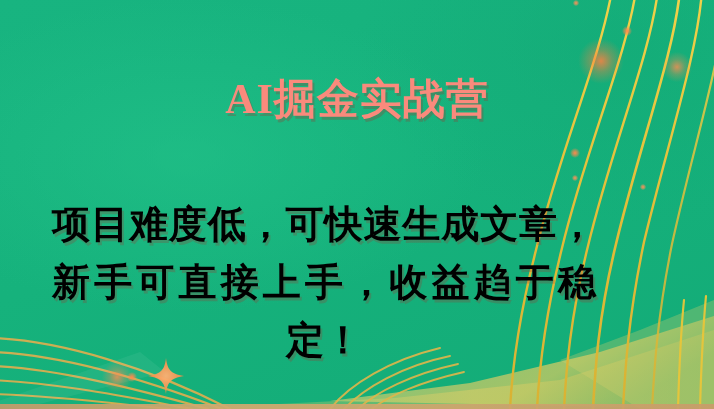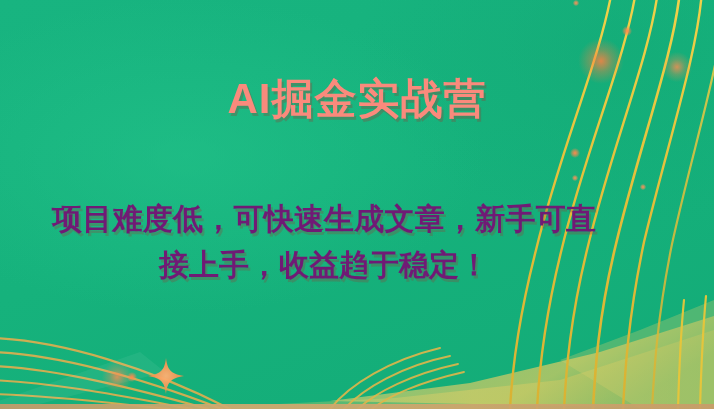--- a/index.html
+++ b/index.html
@@ -49,43 +49,44 @@
   .sparkle {
     position: absolute;
     pointer-events: none;
   }
 
   
   .text-layer {
     position: absolute;
     inset: 0;
     z-index: 6;
+    font-family: Liberation Serif, serif;
   }
   .title {
     position: absolute;
     left: 0;
     right: 0;
     top: 78px;
     text-align: center;
     font-size: 42px;
     font-weight: 900;
     letter-spacing: 1px;
     color: #fa8a7c;
     text-shadow: 2px 3px 0 rgba(150,60,50,0.30);
     line-height: 1;
     white-space: nowrap;
   }
   .subtitle {
     position: absolute;
     left: 52px;
     right: 118px;
     top: 196px;
-    font-size: 30px;
+    font-size: 38px;
     font-weight: 800;
-    color: #701a75;
+    color: #000000;
     text-shadow: 2px 3px 0 rgba(150,60,50,0.28);
     line-height: 1.52;
     text-align: justify;
     text-align-last: center;
     letter-spacing: 0px;
   }
 
   
   .bottom-band {
     position: absolute;

